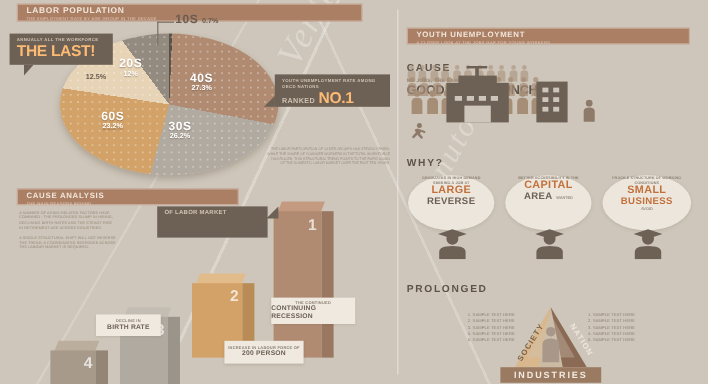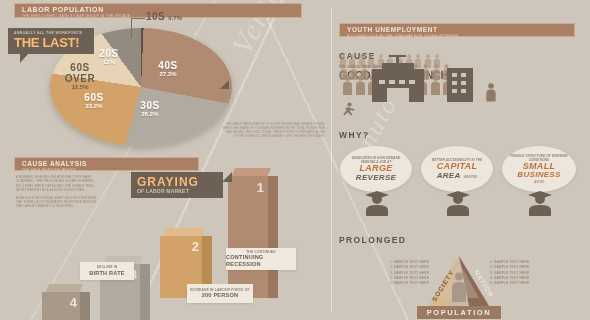--- a/index.html
+++ b/index.html
@@ -77,22 +77,22 @@
   .tagbox .l1{color:#8d8175;font-size:3.3px;font-weight:bold;letter-spacing:.2px;line-height:4.5px;}
   .tagbox .l2{color:#6d6054;font-size:5.6px;font-weight:bold;letter-spacing:.2px;line-height:7px;}
 
   
   .rlabel{position:absolute;color:#5f5349;font-size:8.5px;font-weight:bold;letter-spacing:1.4px;}
   .crunch{position:absolute;}
   .crunch .s{color:#8a7d70;font-size:4px;font-weight:bold;letter-spacing:.3px;line-height:5px;}
   .crunch .b{color:#5f5349;font-size:10.5px;font-weight:bold;letter-spacing:-.2px;line-height:12px;}
 
   .ellipse{position:absolute;background:#ece6dd;border-radius:50%;
-    display:flex;flex-direction:column;align-items:center;justify-content:center;
-    box-shadow:0 1px 3px rgba(100,85,70,.16);font-style:italic;}
+    display:flex;flex-direction:column;align-items:center;justify-content:flex-start;
+    box-shadow:0 1px 3px rgba(100,85,70,.16);}
   .ellipse .cap{color:#8d8175;font-size:3.1px;font-weight:bold;line-height:4px;text-align:center;letter-spacing:.1px;}
   .ellipse .m1{font-size:9px;font-weight:bold;line-height:9.5px;letter-spacing:.3px;}
   .ellipse .m2{font-size:8px;font-weight:bold;line-height:8.5px;letter-spacing:.3px;}
   .ellipse .m3{font-size:3.2px;font-weight:bold;line-height:4.5px;color:#9c8f82;}
 
   .sollist{position:absolute;color:#8a7d70;font-size:3.4px;line-height:5.3px;letter-spacing:.1px;}
   .sollist div{white-space:nowrap;}
 
   .tri-label{position:absolute;color:#efe7dc;font-size:6.5px;font-weight:bold;letter-spacing:1px;}
   .indiv{position:absolute;background:#9b7a62;display:flex;align-items:center;justify-content:center;}
@@ -144,37 +144,41 @@
       <div class="n">30S</div>
       <div class="p">26.2%</div>
     </div>
 
     <div class="plabel" style="left:74px;top:92px;width:40px;">
       <div class="n">60S</div>
       <div class="p">23.2%</div>
     </div>
 
     <div class="plabel dark" style="left:56px;top:62px;width:48px;">
-      <div style="display:flex;align-items:baseline;justify-content:center;gap:2px;">
-        <span class="n">60S OVER</span>
-      </div>
       <div class="p">12.5%</div>
     </div>
 
     <div class="plabel" style="left:92px;top:48px;width:34px;">
       <div class="n">20S</div>
       <div class="p">12%</div>
     </div>
 
     <div class="callout" style="left:8px;top:28px;width:86px;height:26px;">
       <div class="small">ANNUALLY ALL THE WORKFORCE</div>
       <div class="big">THE LAST!</div>
     </div>
     <div class="tail-l" style="left:20px;top:54px;"></div>
 
+    <div class="callout" style="left:229px;top:62px;width:96px;height:27px;">
+      <div class="small">YOUTH UNEMPLOYMENT RATE AMONG OECD NATIONS</div>
+      <div style="display:flex;align-items:baseline;gap:3px;">
+        <span class="small" style="font-size:6px;">RANKED</span>
+        <span class="big">NO.1</span>
+      </div>
+    </div>
     <div class="tail-r" style="left:220px;top:80px;"></div>
 
     <div class="pie-note" style="left:215px;top:122px;width:110px;">
       <div>THE LABOR PARTICIPATION OF OLDER GROUPS HAS STEADILY RISEN,</div>
       <div>WHILE THE SHARE OF YOUNGER WORKERS IN THE TOTAL WORKFORCE</div>
       <div>HAS FALLEN. THIS STRUCTURAL TREND POINTS TO THE RAPID AGING</div>
       <div>OF THE DOMESTIC LABOR MARKET OVER THE PAST TEN YEARS.</div>
     </div>
 
     <div class="secbar" style="left:14px;top:157px;width:185px;height:14px;">
@@ -215,21 +219,20 @@
     </div>
 
     <div class="bar" style="left:42px;top:284px;width:38px;height:40px;">
       <div class="topf" style="top:0;background:#bcae9c;transform:skewX(-22deg);left:5px;width:34px;"></div>
       <div class="face" style="top:8px;height:32px;background:#a89a8b;"></div>
       <div class="side" style="left:38px;top:8px;height:32px;background:#948676;"></div>
       <div class="num" style="right:3px;top:11px;">4</div>
     </div>
 
     <div class="callout" style="left:131px;top:172px;width:92px;height:26px;">
-      <div class="big" style="font-size:12px;letter-spacing:1px;">GRAYING</div>
       <div class="small" style="font-size:5px;letter-spacing:.2px;">OF LABOR MARKET</div>
     </div>
     <div class="tail-r" style="left:222px;top:172px;border-right-width:10px;border-top-width:10px;"></div>
 
     <div class="tagbox" style="left:226px;top:248px;width:70px;height:22px;">
       <div class="l1">THE CONTINUED</div>
       <div class="l2">CONTINUING RECESSION</div>
     </div>
 
     <div class="tagbox" style="left:187px;top:284px;width:66px;height:19px;">
@@ -469,21 +472,21 @@
       </svg>
       <svg style="position:absolute;left:45px;top:16px;" width="18" height="30" viewBox="0 0 18 30">
         <circle cx="9" cy="4.4" r="4" fill="#a9988a"></circle>
         <path d="M2 30 L2 15 Q2 10 9 10 Q16 10 16 15 L16 30 Z" fill="#a9988a"></path>
       </svg>
       <div class="tri-label" style="left:20px;top:26px;transform:rotate(-58deg);color:#7d6044;">SOCIETY</div>
       <div class="tri-label" style="left:64px;top:24px;transform:rotate(58deg);">NATION</div>
     </div>
 
     <div class="indiv" style="left:90px;top:286px;width:84px;height:13px;">
-      <span>POPULATION</span>
+      <span>INDUSTRIES</span>
     </div>
     <div class="sollist" style="left:98px;top:301px;">
       <div>1. SAMPLE TEXT HERE</div>
     </div>
 
     <div class="sollist" style="left:28px;top:240px;text-align:right;width:74px;">
       <div>1. SAMPLE TEXT HERE</div>
       <div>2. SAMPLE TEXT HERE</div>
       <div>3. SAMPLE TEXT HERE</div>
       <div>4. SAMPLE TEXT HERE</div>

